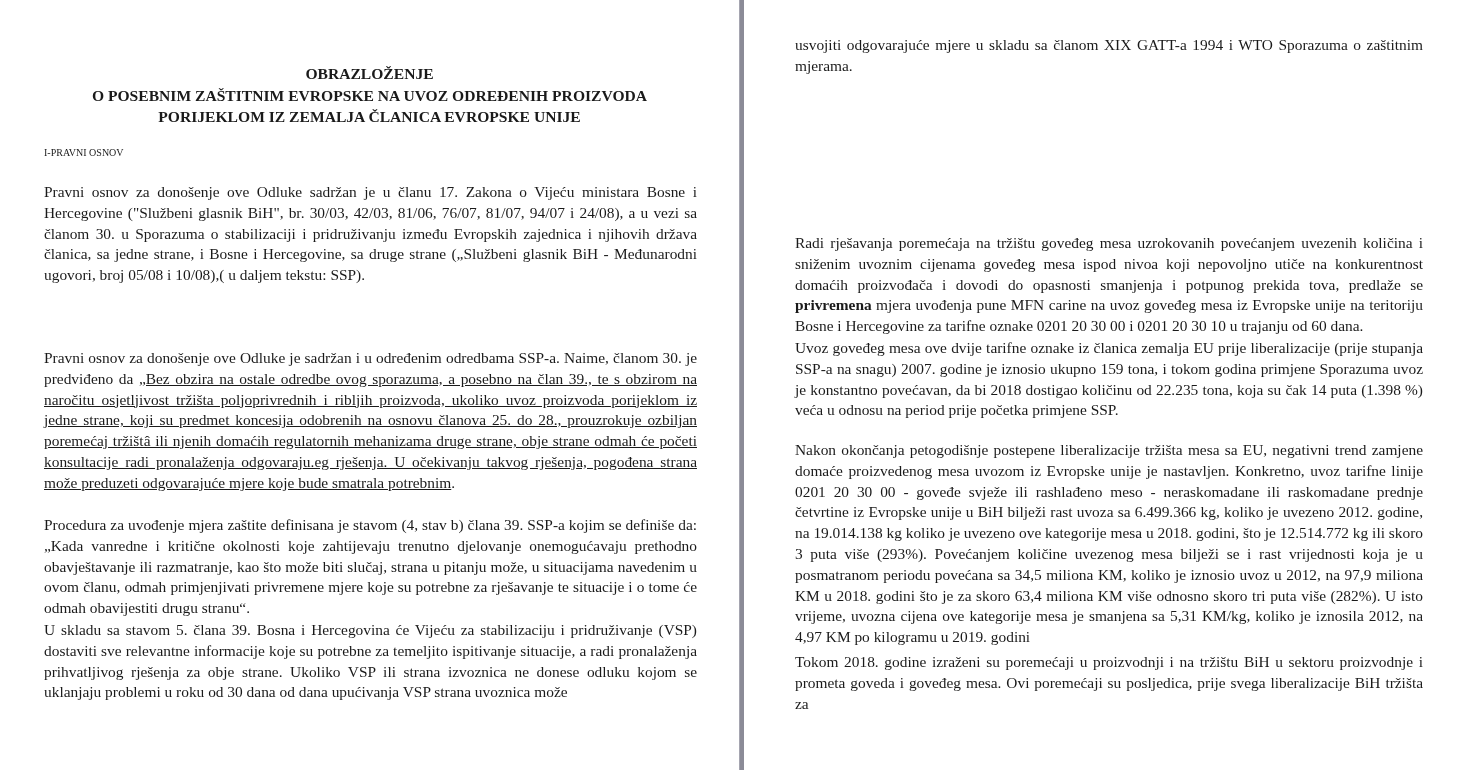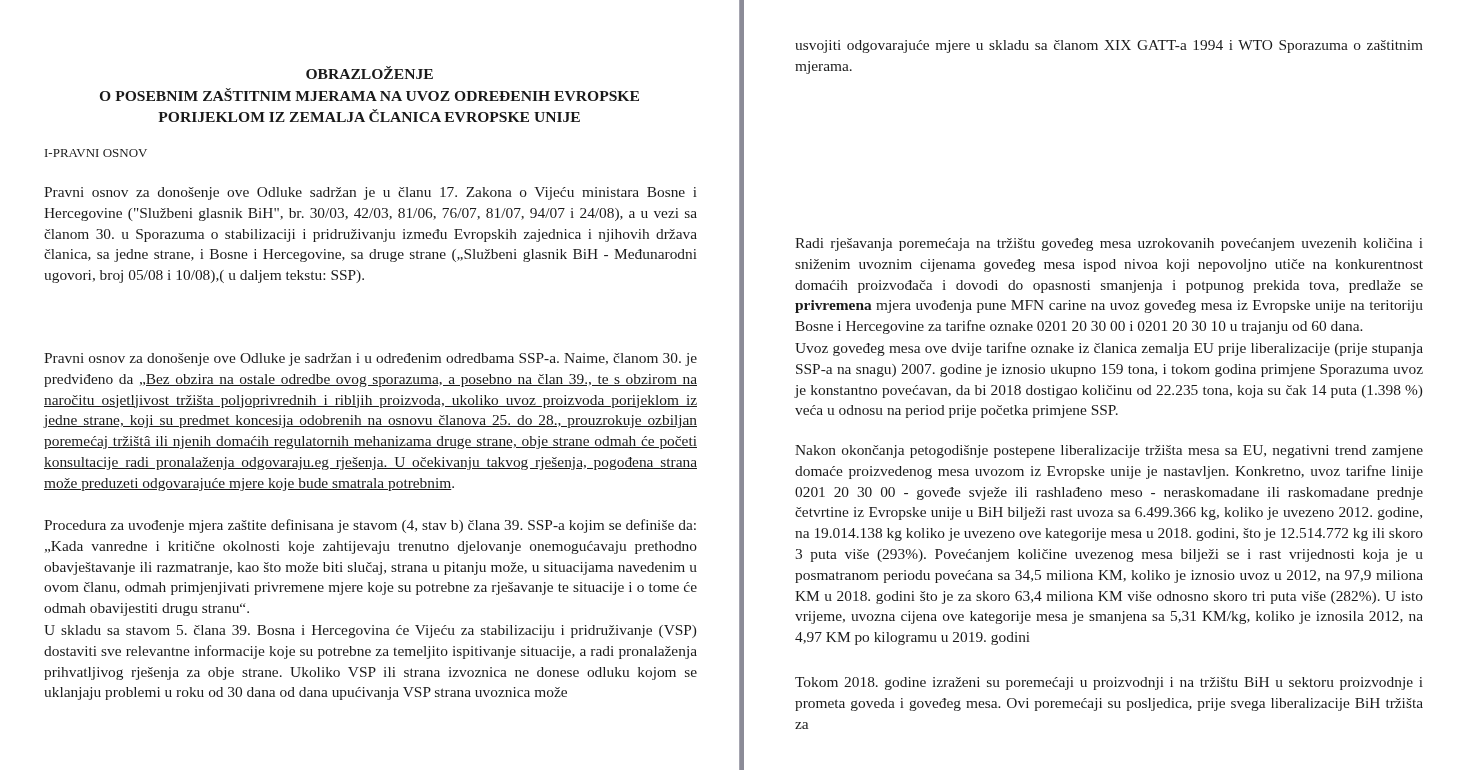--- a/index.html
+++ b/index.html
@@ -55,42 +55,42 @@
       width: 739px;
       text-align: center;
       font-weight: bold;
       font-size: 15.6px;
       line-height: 21.5px;
     }
     .title-line {
       display: block;
     }
     .heading {
-      font-size: 13px;
+      font-size: 10px;
       line-height: 21px;
       text-align: center;
     }
     .block {
       position: absolute;
     }
     .underline-span {
       text-decoration: underline;
     }
     .bold {
       font-weight: bold;
       font-family: Liberation Serif, serif;
     }
   </style>
 </head>
 <body>
 
 <div class="page page-left">
   <div class="title-block">
     <span class="title-line">OBRAZLOŽENJE</span>
-    <span class="title-line">O POSEBNIM ZAŠTITNIM MJERAMA NA UVOZ ODREĐENIH EVROPSKE</span>
+    <span class="title-line">O POSEBNIM ZAŠTITNIM EVROPSKE NA UVOZ ODREĐENIH PROIZVODA</span>
     <span class="title-line">PORIJEKLOM IZ ZEMALJA ČLANICA EVROPSKE UNIJE</span>
   </div>
 
   <p class="heading block" style="top:142px; left:44px;">I-PRAVNI OSNOV</p>
 
   <p class="block" style="top:182px; left:44px; width:653px;">Pravni osnov za donošenje ove Odluke sadržan je u članu 17. Zakona o Vijeću ministara Bosne i Hercegovine ("Službeni glasnik BiH", br. 30/03, 42/03, 81/06, 76/07, 81/07, 94/07 i 24/08), a u vezi sa članom 30. u Sporazuma o stabilizaciji i pridruživanju između Evropskih zajednica i njihovih država članica, sa jedne strane, i Bosne i Hercegovine, sa druge strane („Službeni glasnik BiH - Međunarodni ugovori, broj 05/08 i 10/08),( u daljem tekstu: SSP).</p>
 
 
   <p class="block" style="top:348px; left:44px; width:653px;">
     <span>Pravni osnov za donošenje ove Odluke je sadržan i u određenim odredbama SSP-a. Naime, članom 30. je predviđeno da </span><span class="underline-span">„Bez obzira na ostale odredbe ovog sporazuma, a posebno na član 39., te s obzirom na naročitu osjetljivost tržišta poljoprivrednih i ribljih proizvoda, ukoliko uvoz proizvoda porijeklom iz jedne strane, koji su predmet koncesija odobrenih na osnovu članova 25. do 28., prouzrokuje ozbiljan poremećaj tržištâ ili njenih domaćih regulatornih mehanizama druge strane, obje strane odmah  će početi konsultacije radi pronalaženja odgovaraju.eg rješenja. U očekivanju takvog rješenja, pogođena strana može preduzeti odgovarajuće mjere koje bude smatrala potrebnim</span><span>.</span>
@@ -110,14 +110,14 @@
 
 
   <p class="block" style="top:233px; left:51px; width:628px;">
     <span>Radi rješavanja poremećaja na tržištu goveđeg mesa uzrokovanih povećanjem uvezenih količina i sniženim uvoznim cijenama goveđeg mesa ispod nivoa koji nepovoljno utiče na konkurentnost domaćih proizvođača i dovodi do opasnosti smanjenja i potpunog prekida tova, predlaže se </span><span class="bold">privremena</span><span> mjera uvođenja pune MFN carine na uvoz goveđeg mesa iz Evropske unije na teritoriju Bosne i Hercegovine za tarifne oznake 0201 20 30 00 i 0201 20 30 10 u trajanju od 60 dana.</span>
   </p>
 
   <p class="block" style="top:338px; left:51px; width:628px;">Uvoz goveđeg mesa ove dvije tarifne oznake iz članica zemalja EU prije liberalizacije (prije stupanja SSP-a na snagu) 2007. godine je iznosio ukupno 159 tona, i tokom godina primjene Sporazuma uvoz je konstantno povećavan, da bi 2018 dostigao količinu od 22.235 tona, koja su čak 14 puta (1.398 %) veća u odnosu na period prije početka primjene SSP.</p>
 
   <p class="block" style="top:440px; left:51px; width:628px;">Nakon okončanja petogodišnje postepene liberalizacije tržišta mesa sa EU, negativni trend zamjene domaće proizvedenog mesa uvozom iz Evropske unije je nastavljen. Konkretno, uvoz tarifne linije 0201 20 30 00 - goveđe svježe ili rashlađeno meso - neraskomadane ili raskomadane prednje četvrtine iz Evropske unije u BiH bilježi rast uvoza sa 6.499.366 kg, koliko je uvezeno 2012. godine, na 19.014.138 kg koliko je uvezeno ove kategorije mesa u 2018. godini, što je 12.514.772 kg ili skoro 3 puta više (293%). Povećanjem količine uvezenog mesa bilježi se i rast vrijednosti koja je u posmatranom periodu povećana sa 34,5 miliona KM, koliko je iznosio uvoz u 2012, na 97,9 miliona KM u 2018. godini što je za skoro 63,4 miliona KM više odnosno skoro tri puta više (282%). U isto vrijeme, uvozna cijena ove kategorije mesa je smanjena sa 5,31 KM/kg, koliko je iznosila 2012, na 4,97 KM po kilogramu u 2019. godini</p>
 
-  <p class="block" style="top:672px; left:51px; width:628px;">Tokom 2018. godine izraženi su poremećaji u proizvodnji i na tržištu BiH u sektoru proizvodnje i prometa goveda i goveđeg mesa. Ovi poremećaji su posljedica, prije svega liberalizacije BiH tržišta za</p>
+  <p class="block" style="top:652px; left:51px; width:628px;">Tokom 2018. godine izraženi su poremećaji u proizvodnji i na tržištu BiH u sektoru proizvodnje i prometa goveda i goveđeg mesa. Ovi poremećaji su posljedica, prije svega liberalizacije BiH tržišta za</p>
 </div>
 
 </body></html>

